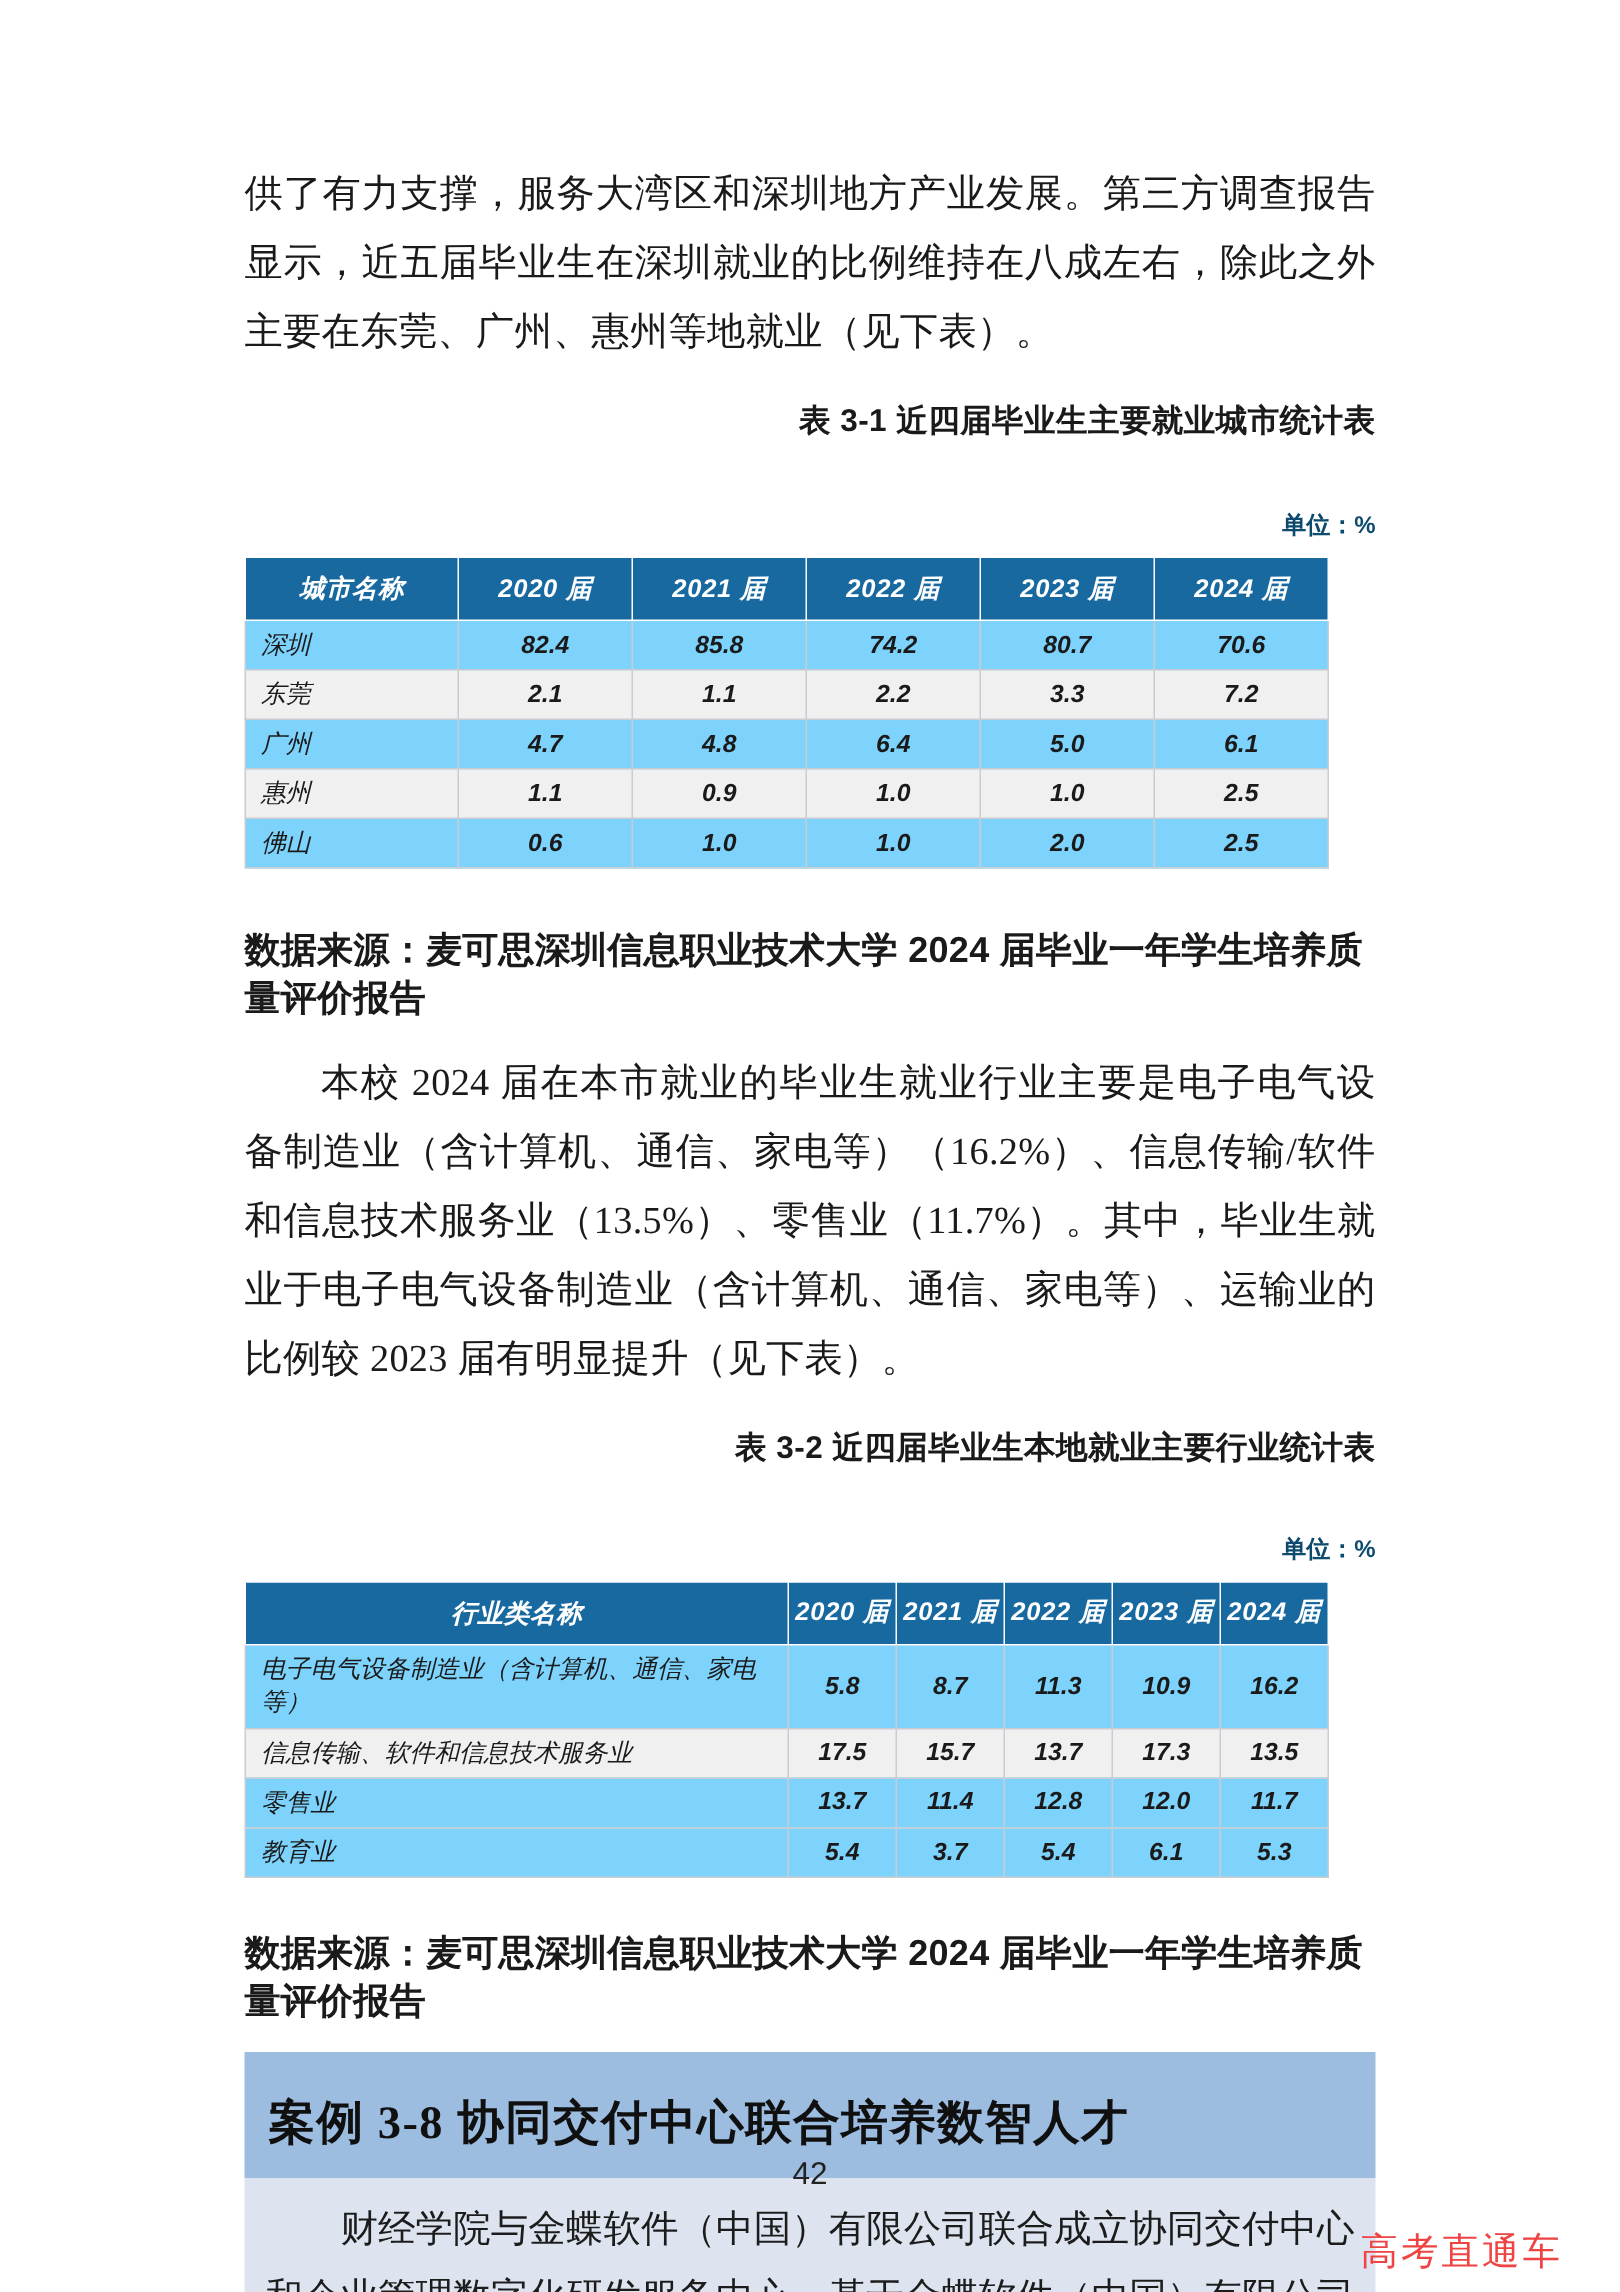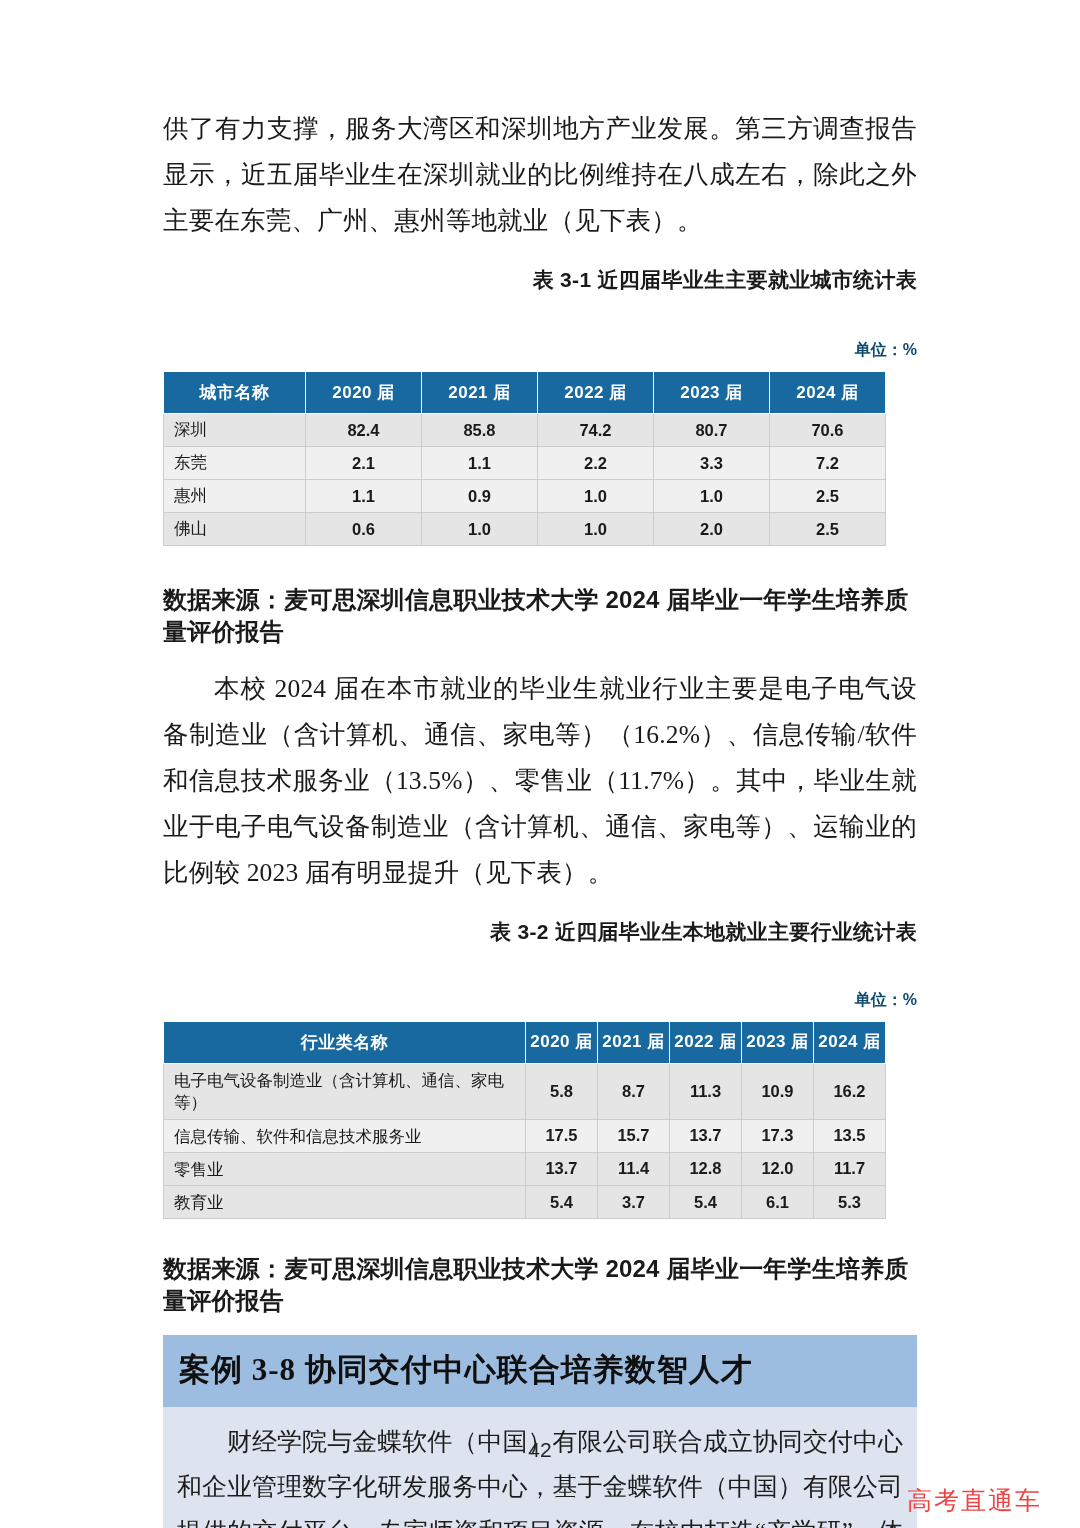--- a/index.html
+++ b/index.html
@@ -58,20 +58,21 @@
     color: #0c4a6e;
     margin: 0;
   }
   table.stat {
     border-collapse: collapse;
     table-layout: fixed;
     width: 722px;
     margin: 0;
     font-family: "Liberation Sans", "DejaVu Sans", sans-serif;
     background: #ffffff;
+    font-style: italic;
   }
   table.stat th {
     background: #17699f;
     color: #ffffff;
     font-weight: bold;
     font-size: 17px;
     text-align: center;
     border: 1px solid #ffffff;
     padding: 9px 2px;
     letter-spacing: 0.5px;
@@ -86,41 +87,41 @@
   }
   table.stat td.name {
     text-align: left;
     padding-left: 10px;
     font-weight: normal;
   }
   table.stat tr.alt td {
     background: #f0f0f0;
   }
   table.stat tr.white td {
-    background: #e5e5e5;
+    background: #7dd3fc;
   }
   .t1 col.c0 { width: 142px; }
   .t1 col.cy { width: 116px; }
   .t2 col.c0 { width: 362px; }
   .t2 col.cy { width: 72px; }
   .t2 th.yr { line-height: 1.22; }
   .t2 td.name { font-size: 16.5px; line-height: 1.35; }
 
   .src-line {
     font-size: 24px;
     font-weight: bold;
     font-family: "Liberation Sans", "DejaVu Sans", sans-serif;
     letter-spacing: 0.2px;
     margin: 0;
   }
 
   
   .case-head {
     background: #9dbde0;
-    padding: 14px 16px 16px 16px;
+    padding: 26px 16px 16px 16px;
     font-size: 31px;
     font-weight: bold;
     color: #101010;
     letter-spacing: 1px;
     font-family: "Liberation Serif", "DejaVu Serif", serif;
   }
   .case-body {
     background: #dde4f0;
     padding: 12px 14px 16px 14px;
   }
@@ -219,20 +220,28 @@
           <td>70.6</td>
         </tr>
         <tr class="alt">
           <td class="name">东莞</td>
           <td>2.1</td>
           <td>1.1</td>
           <td>2.2</td>
           <td>3.3</td>
           <td>7.2</td>
         </tr>
+        <tr class="white">
+          <td class="name">广州</td>
+          <td>4.7</td>
+          <td>4.8</td>
+          <td>6.4</td>
+          <td>5.0</td>
+          <td>6.1</td>
+        </tr>
         <tr class="alt">
           <td class="name">惠州</td>
           <td>1.1</td>
           <td>0.9</td>
           <td>1.0</td>
           <td>1.0</td>
           <td>2.5</td>
         </tr>
         <tr class="white">
           <td class="name">佛山</td>

